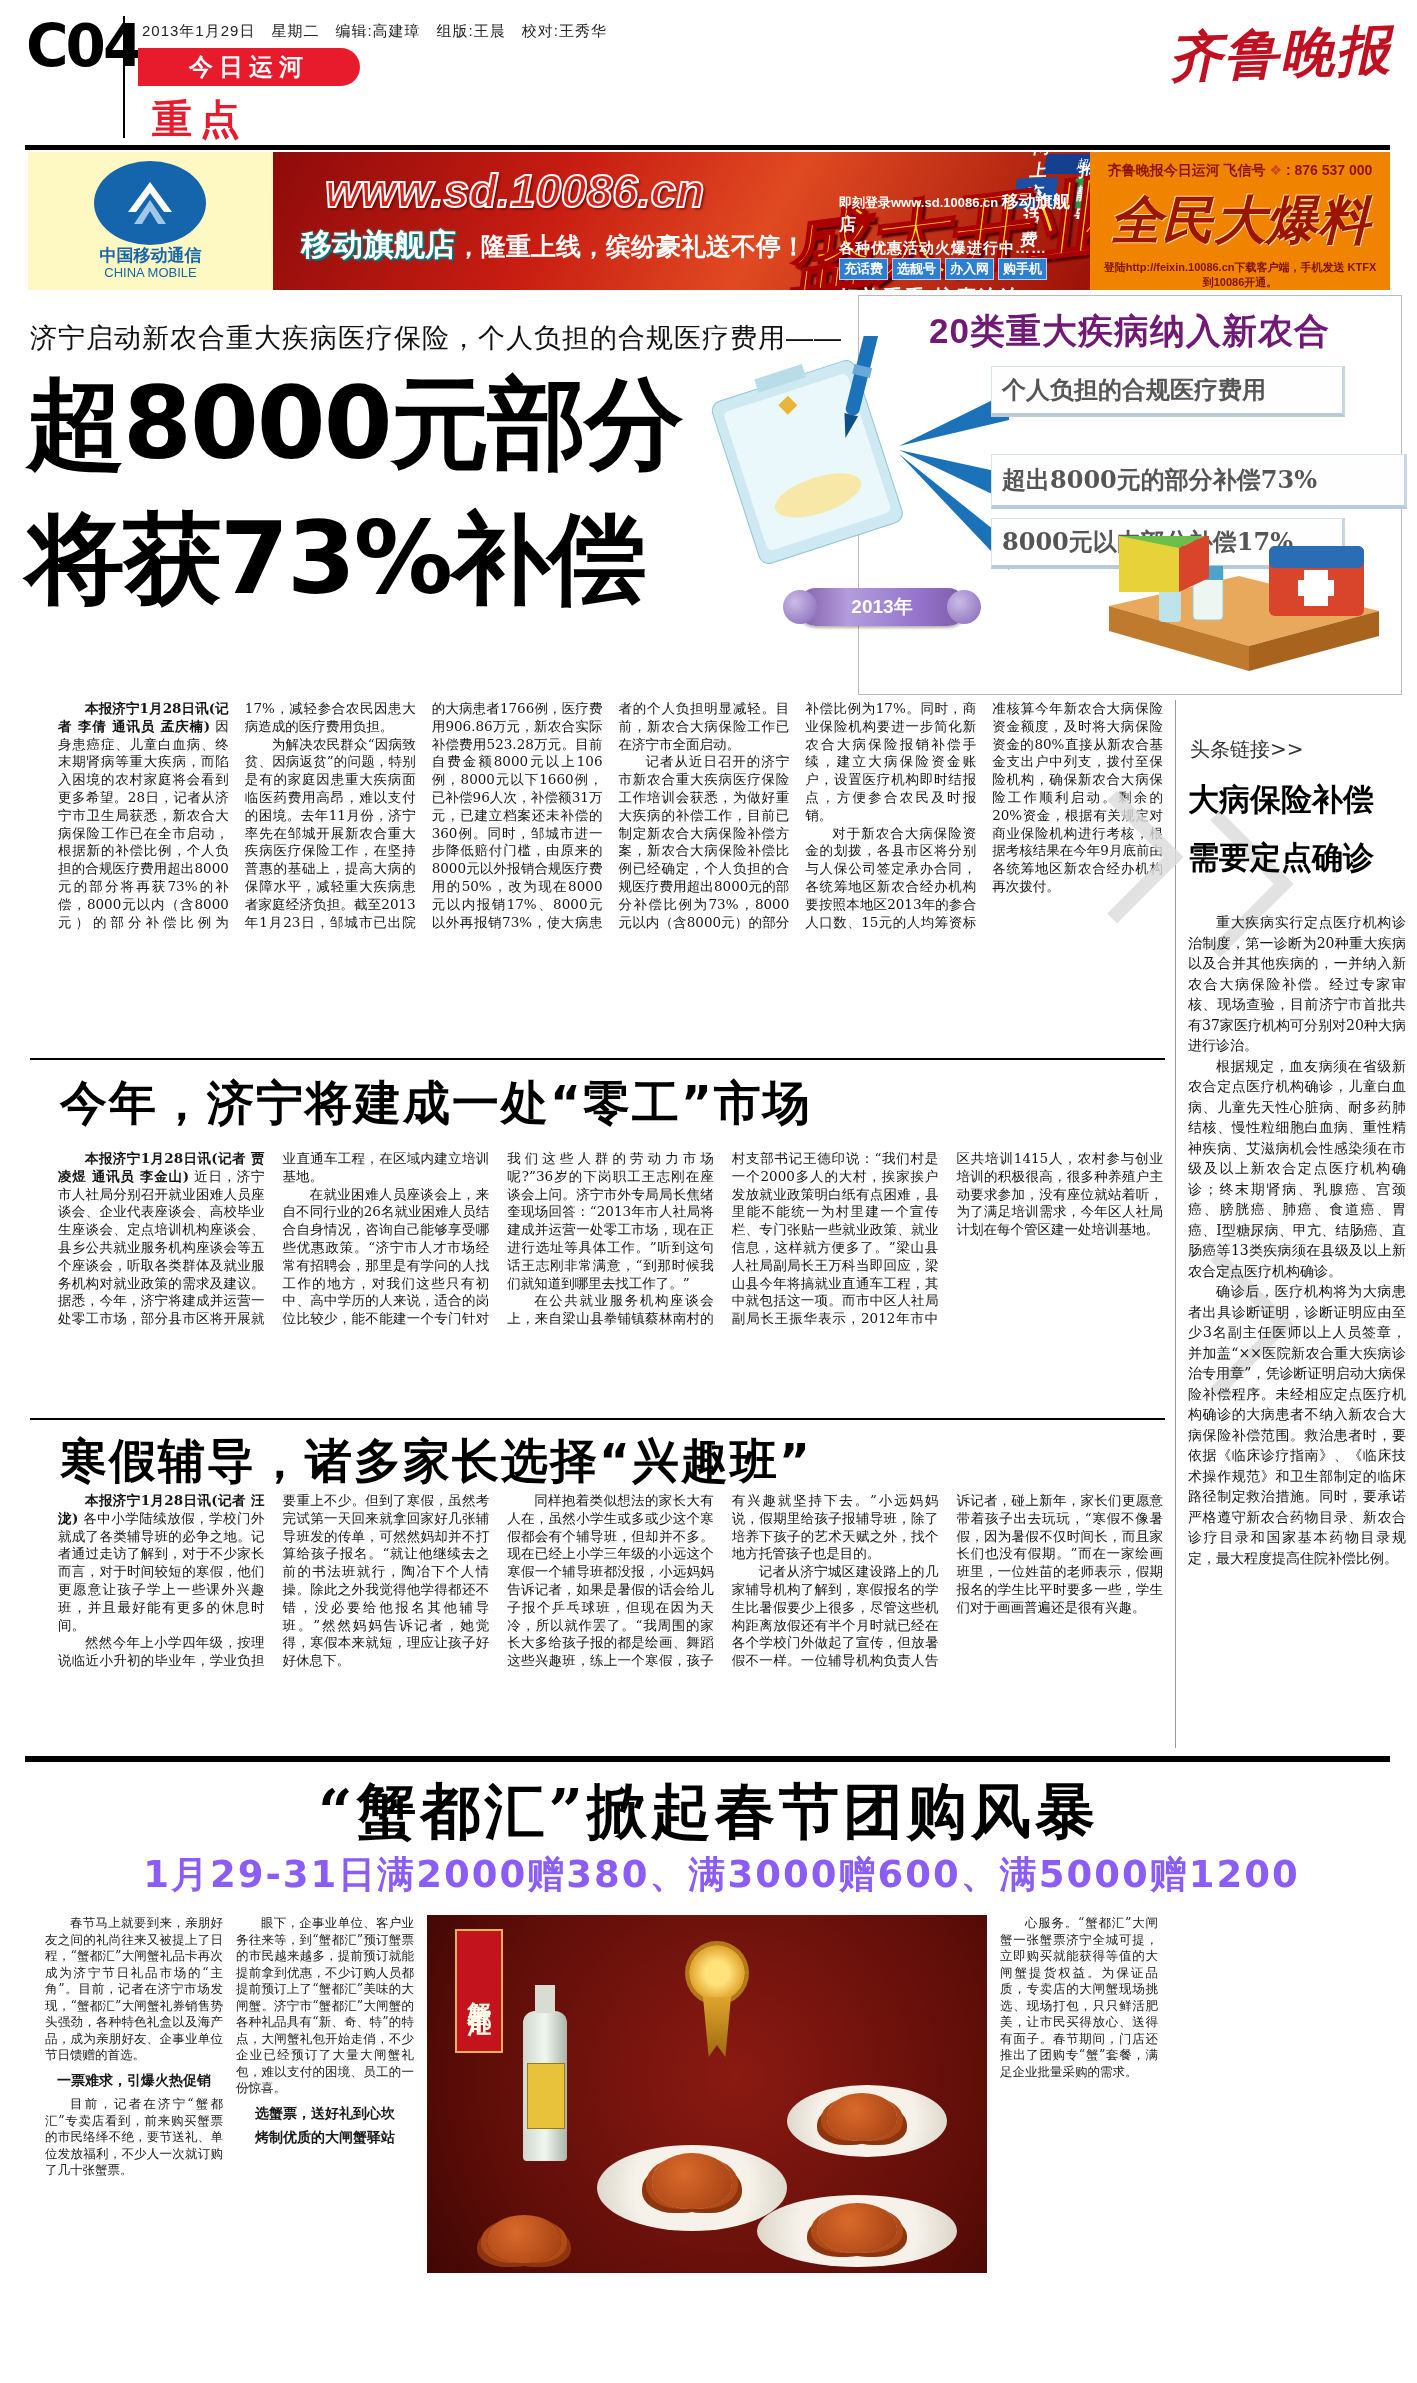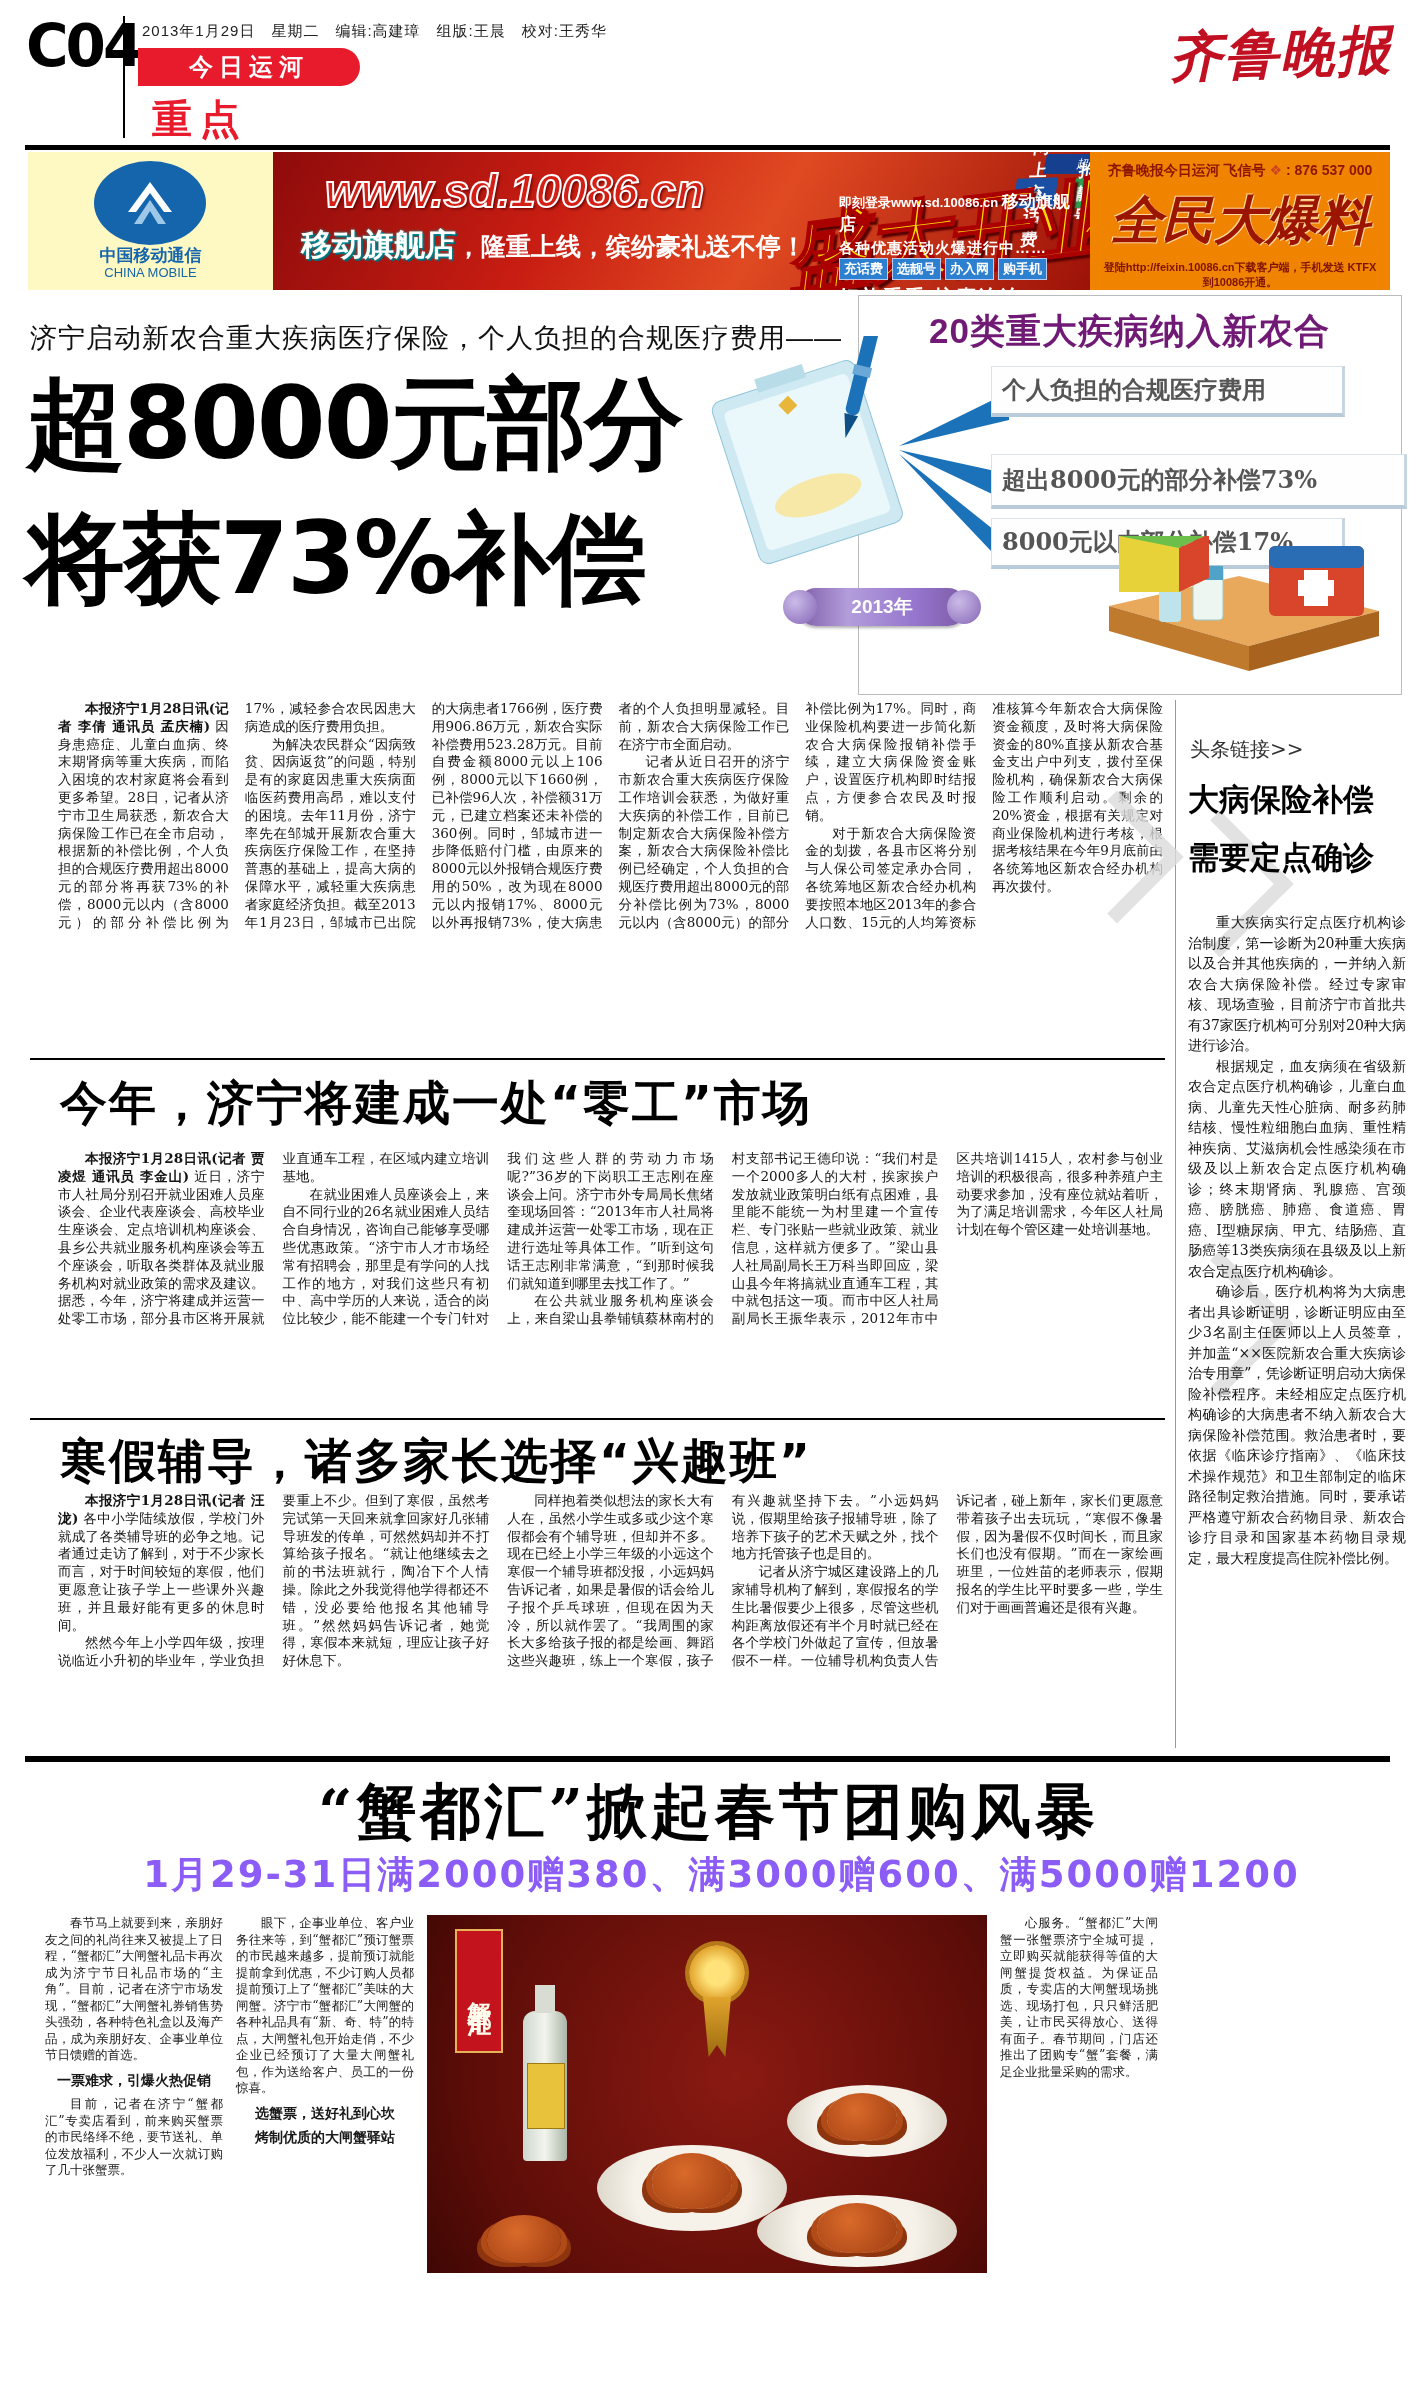--- a/index.html
+++ b/index.html
@@ -278,21 +278,21 @@
       <div>
           <p class="para">春节马上就要到来，亲朋好友之间的礼尚往来又被提上了日程，“蟹都汇”大闸蟹礼品卡再次成为济宁节日礼品市场的“主角”。目前，记者在济宁市场发现，“蟹都汇”大闸蟹礼券销售势头强劲，各种特色礼盒以及海产品，成为亲朋好友、企事业单位节日馈赠的首选。</p>
         </div>
       <p class="crosshead">一票难求，引爆火热促销</p>
       <div>
           <p class="para">目前，记者在济宁“蟹都汇”专卖店看到，前来购买蟹票的市民络绎不绝，要节送礼、单位发放福利，不少人一次就订购了几十张蟹票。</p>
         </div>
     </div>
     <div>
       <div>
-          <p class="para">眼下，企事业单位、客户业务往来等，到“蟹都汇”预订蟹票的市民越来越多，提前预订就能提前拿到优惠，不少订购人员都提前预订上了“蟹都汇”美味的大闸蟹。济宁市“蟹都汇”大闸蟹的各种礼品具有“新、奇、特”的特点，大闸蟹礼包开始走俏，不少企业已经预订了大量大闸蟹礼包，作为送给客户、员工的一份惊喜。</p>
+          <p class="para">眼下，企事业单位、客户业务往来等，到“蟹都汇”预订蟹票的市民越来越多，提前预订就能提前拿到优惠，不少订购人员都提前预订上了“蟹都汇”美味的大闸蟹。济宁市“蟹都汇”大闸蟹的各种礼品具有“新、奇、特”的特点，大闸蟹礼包开始走俏，不少企业已经预订了大量大闸蟹礼包，难以支付的困境、员工的一份惊喜。</p>
         </div>
       <p class="crosshead">选蟹票，送好礼到心坎</p>
       <p class="crosshead">烤制优质的大闸蟹驿站</p>
     </div>
     <div>
       <div class="photo">
         <div class="photo-flag">蟹都汇</div>
         <div class="rosette"></div>
         <div class="bottle">
             <div class="label"></div>

